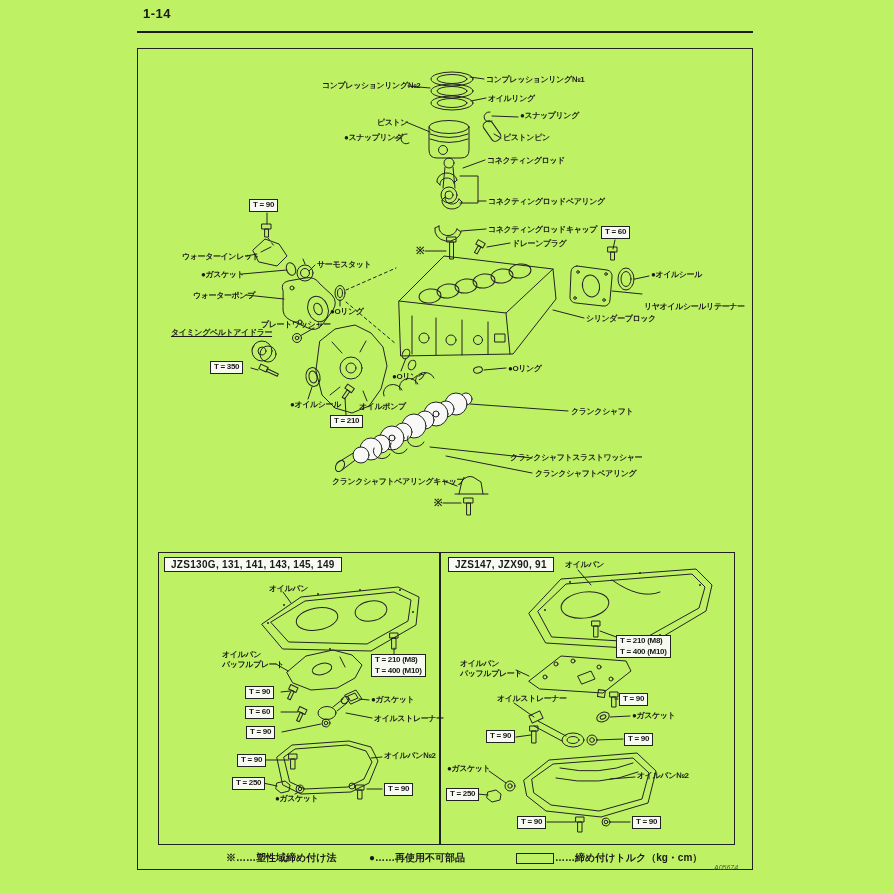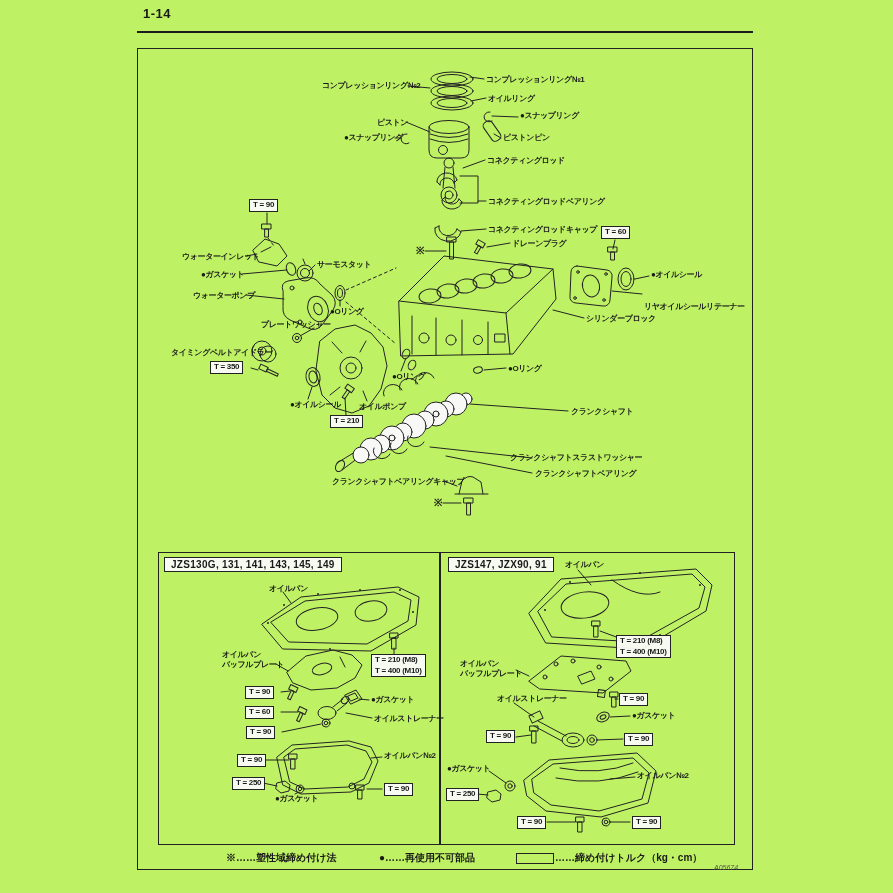--- a/index.html
+++ b/index.html
@@ -411,21 +411,21 @@
   <div class="lb" style="left:488px;top:225px;text-align:center;">コネクティングロッドキャップ</div>
   <div class="lb" style="left:512px;top:239px;">ドレーンプラグ</div>
   <div class="tb" style="left:601px;top:226px;">T = 60</div>
   <div class="tb" style="left:249px;top:199px;">T = 90</div>
   <div class="lb" style="left:182px;top:252px;">ウォーターインレット</div>
   <div class="lb" style="left:317px;top:260px;">サーモスタット</div>
   <div class="lb" style="left:201px;top:270px;">●ガスケット</div>
   <div class="lb" style="left:193px;top:291px;">ウォーターポンプ</div>
   <div class="lb" style="left:330px;top:307px;">●Oリング</div>
   <div class="lb" style="left:261px;top:320px;">プレートワッシャー</div>
-  <div class="lb" style="left:171px;top:348px;">タイミングベルトアイドラー</div>
+  <div class="lb" style="left:171px;top:328px;text-decoration:underline;">タイミングベルトアイドラー</div>
   <div class="tb" style="left:210px;top:361px;">T = 350</div>
   <div class="lb" style="left:392px;top:372px;">●Oリング</div>
   <div class="lb" style="left:508px;top:364px;">●Oリング</div>
   <div class="lb" style="left:290px;top:400px;">●オイルシール</div>
   <div class="lb" style="left:359px;top:402px;">オイルポンプ</div>
   <div class="tb" style="left:330px;top:415px;">T = 210</div>
   <div class="lb" style="left:651px;top:270px;">●オイルシール</div>
   <div class="lb" style="left:644px;top:302px;">リヤオイルシールリテーナー</div>
   <div class="lb" style="left:586px;top:314px;">シリンダーブロック</div>
   <div class="lb" style="left:571px;top:407px;">クランクシャフト</div>
@@ -467,18 +467,18 @@
   <div class="tb" style="left:486px;top:730px;">T = 90</div>
   <div class="tb" style="left:624px;top:733px;">T = 90</div>
   <div class="lb" style="left:447px;top:764px;">●ガスケット</div>
   <div class="lb" style="left:637px;top:771px;">オイルパン№2</div>
   <div class="tb" style="left:446px;top:788px;">T = 250</div>
   <div class="tb" style="left:517px;top:816px;">T = 90</div>
   <div class="tb" style="left:632px;top:816px;">T = 90</div>
 
   <div class="legend">
     <span class="li" style="left:89px;">※……塑性域締め付け法</span>
-    <span class="li" style="left:242px;text-align:center;">●……再使用不可部品</span>
+    <span class="li" style="left:232px;text-align:center;">●……再使用不可部品</span>
     <span class="li" style="left:379px;"><span class="lgbox"></span><span>……締め付けトルク（kg・cm）</span></span>
   </div>
 
   <div class="doccode">A05674</div>
 </div>
 
 </body></html>

